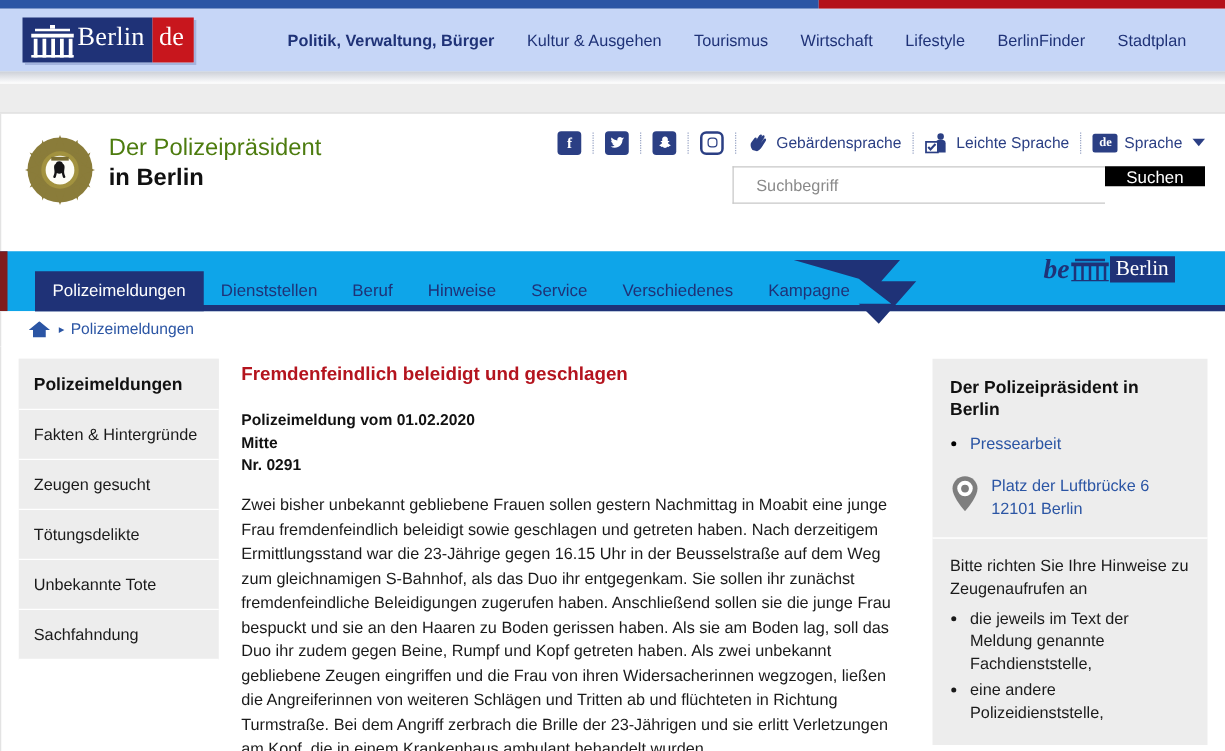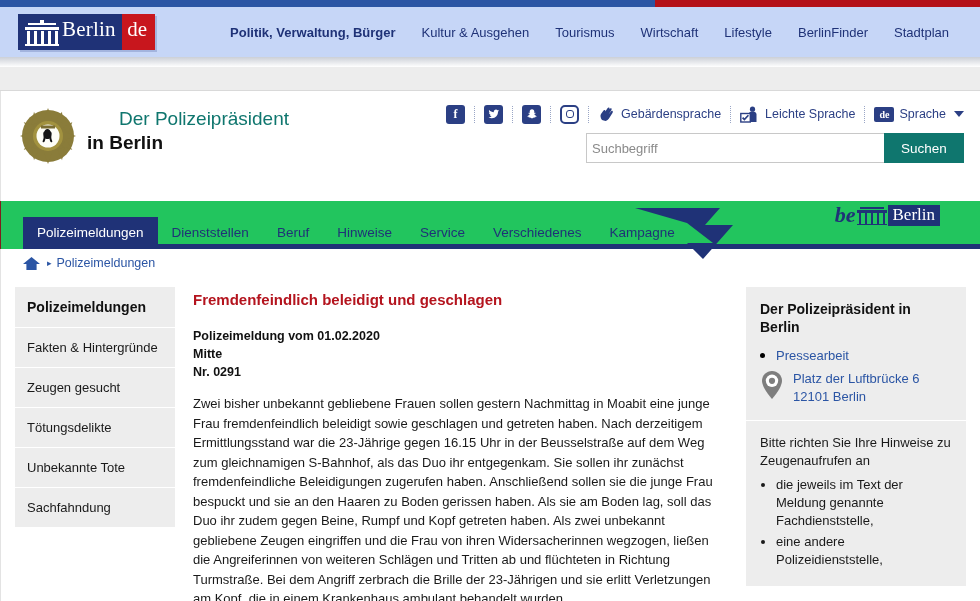--- a/index.html
+++ b/index.html
@@ -60,21 +60,21 @@
   .topbar-shadow {
     height: 10px; width:100%;
     background: linear-gradient(to bottom, rgba(120,130,150,.38), rgba(120,130,150,0));
   }
   .gray-gap { height: 24px; background:#ededed; border-bottom:1px solid #d9d9d9; }
 
   
   .pageheader { position:relative; background:#fff; height: 110px; border-left:1px solid #e3e3e3; }
   .badge-wrap { position:absolute; left:18px; top:16px; width:58px; height:58px; }
   .org-title { position:absolute; left:86px; top:16px; }
-  .org-l1 { font-size:19px; color:#0f766e; line-height:24px;margin-left:32px; }
+  .org-l1 { font-size:19px; color:#4d7c0f; line-height:24px; }
   .org-l2 { font-size:19px; color:#111; font-weight:bold; line-height:24px; }
 
   .social-row {
     position:absolute; right:16px; top:11px;
     display:flex; align-items:center; height:24px;
   }
   .sicon {
     width:19px; height:19px; background:#2b3f84; border-radius:3px;
     display:flex; align-items:center; justify-content:center;
     color:#fff; font-size:12px; font-weight:bold; font-family:"Liberation Serif",serif;
@@ -85,31 +85,31 @@
   .sl-item { display:flex; align-items:center; gap:5px; color:#2b3f84; font-size:12.5px; cursor:pointer; }
   .de-chip {
     background:#2b3f84; color:#fff; font-size:10px; font-weight:bold;
     padding:2px 5px; border-radius:2px; font-family:"Liberation Serif",serif;
   }
   .caret { width:0;height:0;border-left:5px solid transparent;border-right:5px solid transparent;border-top:6px solid #2b3f84; margin-left:3px; }
 
   .searchrow { position:absolute; right:16px; top:42px; display:flex; }
   .searchrow input {
     width:298px; height:30px; border:1px solid #c8c8c8; border-right:none;
-    padding: 0 5px; font-size:13px; color:#333; outline:none;
+    padding: 0 18px; font-size:13px; color:#333; outline:none;
     font-family:"Liberation Sans", sans-serif; background:#fff;
   }
   .searchrow input::placeholder { color:#8a8a8a; }
   .searchrow button {
-    width:80px; height:30px; background:#0f766e; color:#fff; border:none;
+    width:80px; height:16px; background:#000000; color:#fff; border:none;
     font-size:13.5px; cursor:pointer; font-family:"Liberation Sans", sans-serif;
   }
 
   
-  .mainnav-wrap { position:relative; height:48px; background:#22c55e; border-left:1px solid #7f1d1d; }
+  .mainnav-wrap { position:relative; height:48px; background:#0ea5e9; border-left:6px solid #7f1d1d; }
   .mainnav { position:absolute; left:22px; bottom:0; display:flex; align-items:flex-end; z-index:4; }
   .mainnav .tab {
     font-size:13.5px; color:#1f3277; padding: 8px 14px 9px 14px; cursor:pointer; white-space:nowrap;
   }
   .mainnav .tab.active { background:#1f3277; color:#fff; font-weight:normal; }
   .navbar-bottom { position:absolute; left:22px; right:0; bottom:0; height:5px; background:#1f3277; z-index:1; }
 
   
   .beberlin { position:absolute; right:40px; top:2px; height:24px; display:flex; align-items:center; z-index:5;}
   .be-txt { color:#1f3277; font-family:"Liberation Serif", serif; font-weight:bold; font-style:italic; font-size:22px; }
@@ -153,21 +153,21 @@
   .art-meta { font-size:12.5px; color:#111; font-weight:bold; line-height:18px; margin-bottom:12px; }
   .art-body { font-size:13px; color:#1a1a1a; line-height:19.5px; }
 
   .rightcol { width: 220px; flex:0 0 220px; margin-right:14px; }
   .rbox { background:#ededed; padding: 13px 14px 14px 14px; }
   .rbox + .rbox { border-top:1px solid #fff; }
   .rbox h3 { margin:0 0 10px 0; font-size:14px; color:#111; line-height:18px; }
   .rlist { margin:0; padding-left:16px; }
   .rlist li { margin-bottom:4px; }
   .rlist a, .raddr a { color:#2b55a4; text-decoration:none; font-size:13px; }
-  .raddr { display:flex; align-items:flex-start; gap:9px; margin-top:6px; }
+  .raddr { display:flex; align-items:flex-start; gap:9px; margin-top:16px; }
   .pin { flex:0 0 24px; }
   .raddr-lines { font-size:13px; line-height:18px; }
   .rtext { font-size:13px; color:#1a1a1a; line-height:18px; margin:0 0 6px 0; }
   .rtext-list { margin:0; padding-left:16px; font-size:13px; line-height:18px; color:#1a1a1a; }
   .rtext-list li { margin-bottom:3px; }
 </style>
 </head>
 <body>
 
 <div id="root">

